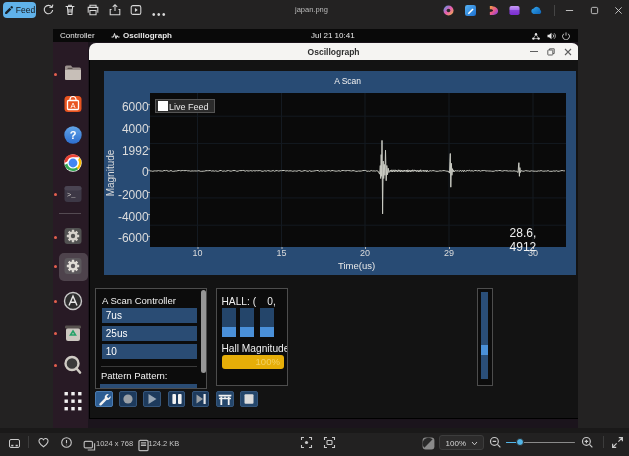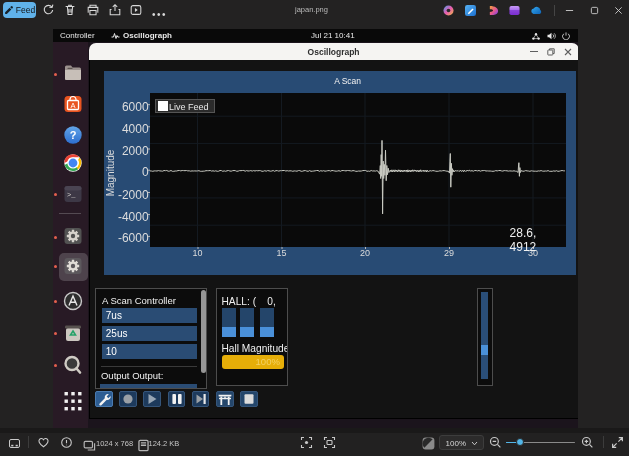--- a/index.html
+++ b/index.html
@@ -298,30 +298,31 @@
             <path d="M1 1 L7 7 M7 1 L1 7" stroke="#5f5f5f" stroke-width="1.1"></path>
           </svg>
     </div>
     <div id="obody">
 
       <div id="chart">
         <div class="abs" style="left:0; top:5px; width:488px; text-align:center; font-size:8.5px; color:#f2f2f2;">A Scan</div>
         <div class="abs" style="left:4px; top:60px; width:140px; height:20px; transform:rotate(-90deg) translate(0,0); transform-origin:center; font-size:10px; color:#dcdcdc; text-align:center; left:-59px; top:92px;">Magnitude</div>
         <div class="ylab" style="top:28.7px">6000</div>
         <div class="ylab" style="top:50.8px">4000</div>
-        <div class="ylab" style="top:73px">2000</div>
+        <div class="ylab" style="top:73px">1992</div>
         <div class="ylab" style="top:94.2px">0</div>
         <div class="ylab" style="top:116.5px">-2000</div>
         <div class="ylab" style="top:138.6px">-4000</div>
         <div class="ylab" style="top:160.4px">-6000</div>
         <div class="xlab" style="left:79px">10</div>
         <div class="xlab" style="left:163px">15</div>
         <div class="xlab" style="left:246.5px">20</div>
         <div class="xlab" style="left:330.5px">29</div>
         <div class="xlab" style="left:414.5px">30</div>
+        <div class="abs" style="left:0; top:189px; width:506px; text-align:center; font-size:9.5px; color:#e8e8e8;">Time(us)</div>
         <svg class="abs" style="left:0; top:0;" width="472" height="204" viewBox="0 0 472 204">
               <g stroke="#b8b8b8" stroke-width="1">
                 <line x1="44" y1="33.7" x2="46.5" y2="33.7"></line>
                 <line x1="44" y1="55.8" x2="46.5" y2="55.8"></line>
                 <line x1="44" y1="78" x2="46.5" y2="78"></line>
                 <line x1="44" y1="99.2" x2="46.5" y2="99.2"></line>
                 <line x1="44" y1="121.5" x2="46.5" y2="121.5"></line>
                 <line x1="44" y1="143.6" x2="46.5" y2="143.6"></line>
                 <line x1="44" y1="165.4" x2="46.5" y2="165.4"></line>
                 <line x1="94" y1="175.5" x2="94" y2="178"></line>
@@ -354,21 +355,21 @@
           <div class="abs" style="left:13.5px; top:2px; font-size:9px; color:#e8e8e8;">Live Feed</div>
         </div>
       </div>
 
       <div class="panel" style="left:5.7px; top:228px; width:112.2px; height:101px; overflow:hidden;">
         <div class="abs ptxt" style="left:5.7px; top:6px; font-size:9.5px;">A Scan Controller</div>
         <div class="inbar" style="top:18.6px;">7us</div>
         <div class="inbar" style="top:36.9px;">25us</div>
         <div class="inbar" style="top:55px;">10</div>
         <div class="abs" style="left:4.7px; top:76.7px; width:95.7px; height:1px; background:#3a3a3a;"></div>
-        <div class="abs ptxt" style="left:4.7px; top:80.5px; font-size:9.5px;">Output Output:</div>
+        <div class="abs ptxt" style="left:4.7px; top:80.5px; font-size:9.5px;">Pattern Pattern:</div>
         <div class="abs" style="left:4.2px; top:94.6px; width:96.5px; height:6px; background:#2a4c74;"></div>
         <div class="abs" style="left:105.2px; top:0.5px; width:4.5px; height:83px; background:#969696; border-radius:2.5px;"></div>
       </div>
 
       <div class="panel" style="left:126.6px; top:228px; width:71.4px; height:98px; overflow:hidden;">
         <div class="abs ptxt" style="left:4.3px; top:6.5px; white-space:nowrap;">HALL: (&nbsp;&nbsp;&nbsp;&nbsp;0,</div>
         <div class="vslider" style="left:4.5px; top:19.4px; height:28.3px;">
               <div class="vhandle" style="top:18.2px; height:10.1px;"></div>
             </div>
         <div class="vslider" style="left:23.2px; top:19.4px; height:28.3px;">

